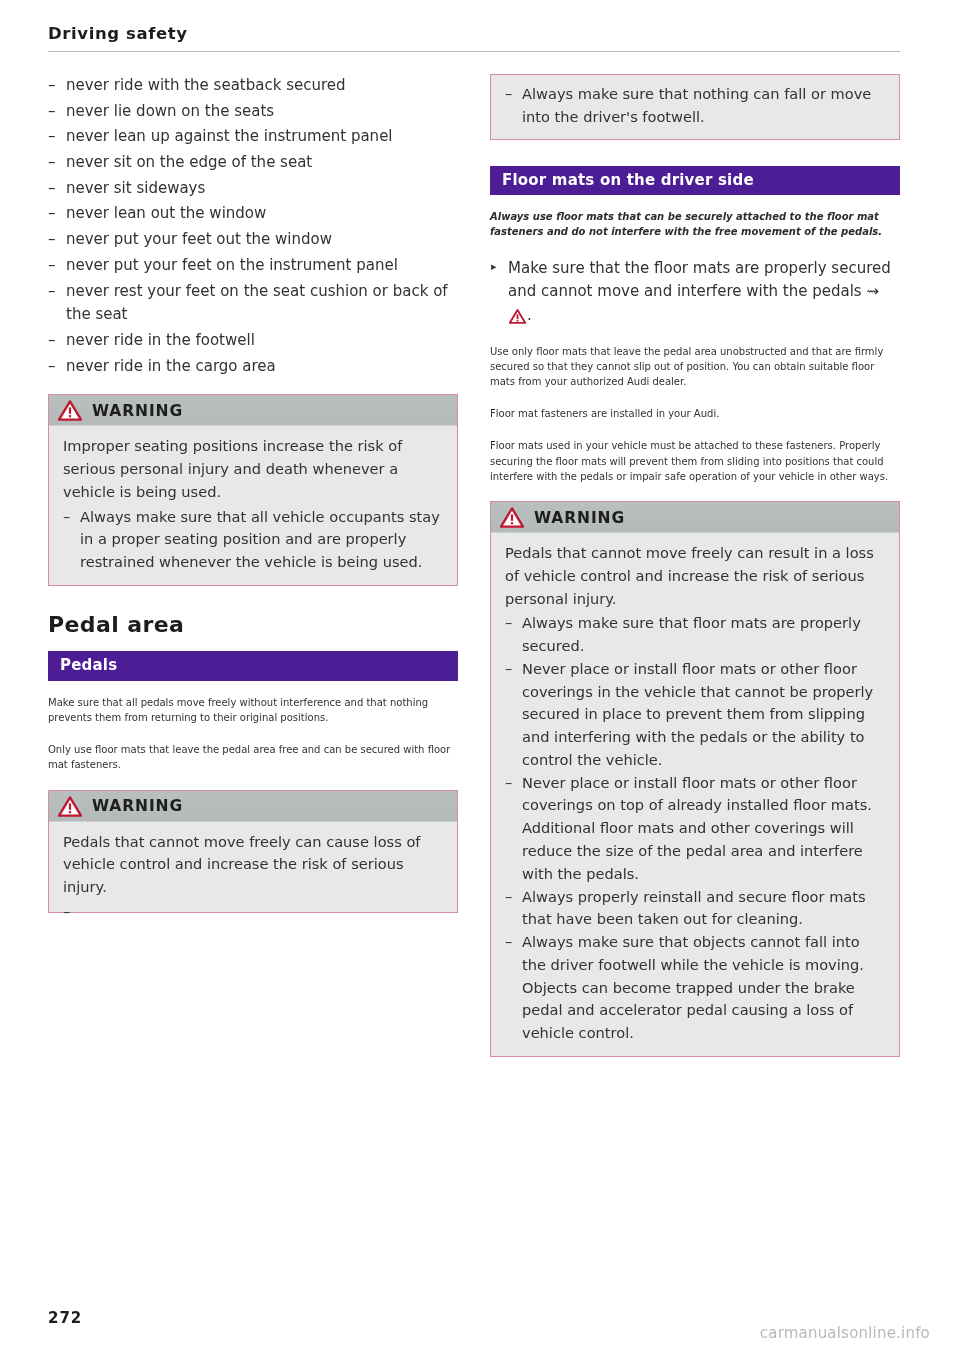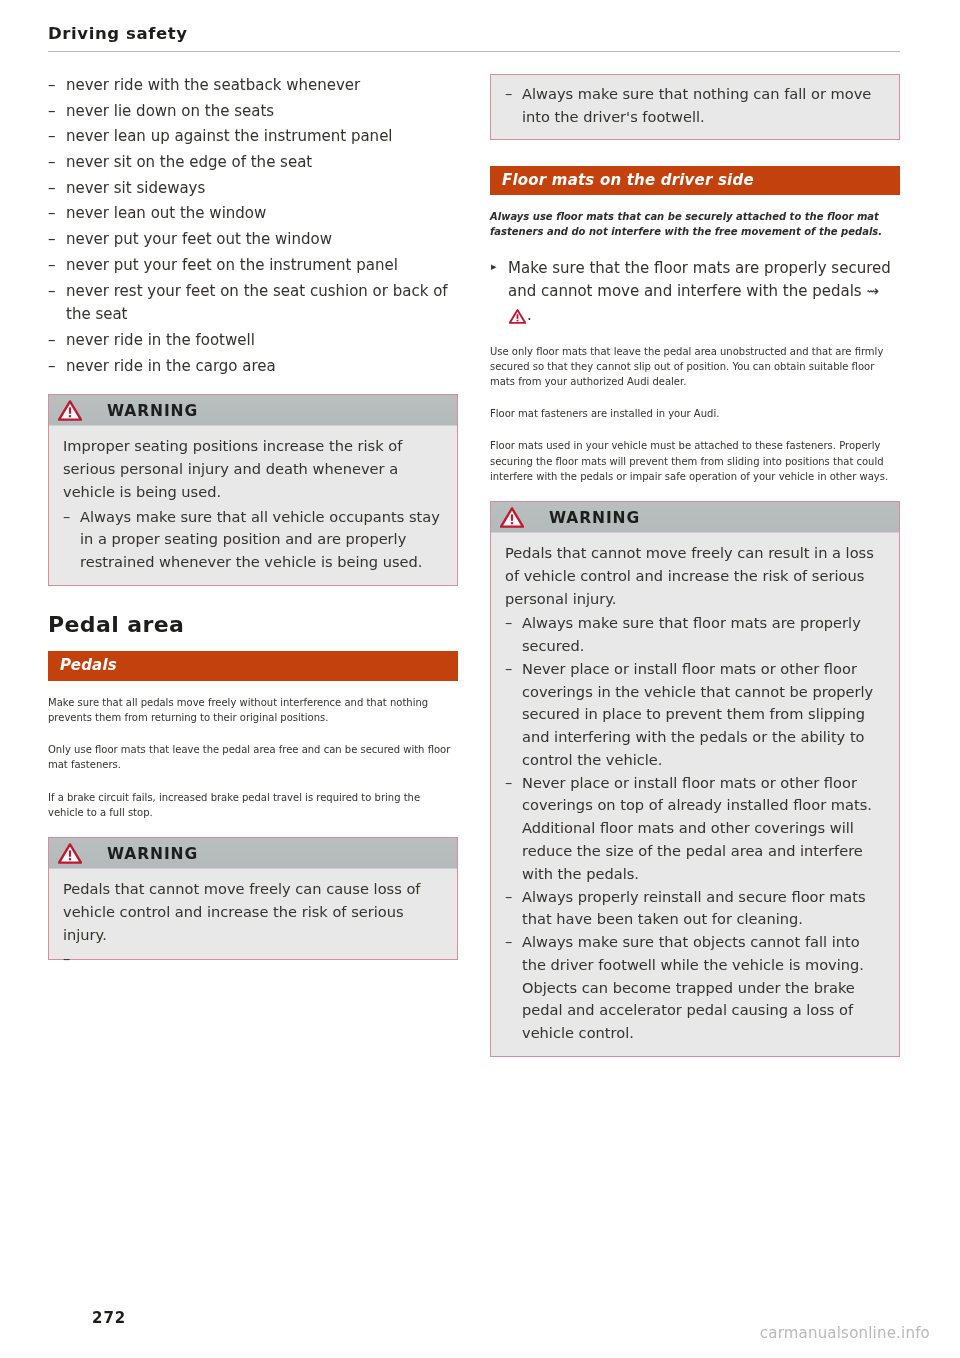--- a/index.html
+++ b/index.html
@@ -110,29 +110,28 @@
   ul.action-list > li .arrow {
     position: absolute;
     left: 1px;
     top: 1px;
     font-size: 11px;
     color: #3a3a38;
   }
 
   
   .section-bar {
-    background: #c2410c;
+    background: #4c1d95;
     color: #ffffff;
     font-size: 15px;
     font-weight: bold;
     letter-spacing: 0.2px;
     padding: 5px 0 6px 12px;
     margin: 0 0 14px 0;
     line-height: 1.25;
-    font-style: italic;
   }
 
   
   .chapter-heading {
     font-size: 22px;
     font-weight: bold;
     letter-spacing: 0.4px;
     color: #1d1d1b;
     margin: 26px 0 14px 0;
     line-height: 1.15;
@@ -147,21 +146,21 @@
   }
   .warn-box.note {
     margin-top: 0;
     margin-bottom: 26px;
   }
   .warn-head {
     background: #b7bdbd;
     background: linear-gradient(180deg, #b9bfbf 0%, #b4baba 100%);
     display: flex;
     align-items: center;
-    gap: 25px;
+    gap: 10px;
     padding: 5px 10px 4px 9px;
     border-bottom: 1px solid #cfcfcf;
   }
   .warn-head .label {
     font-size: 15.5px;
     font-weight: bold;
     letter-spacing: 0.9px;
     color: #1d1d1b;
   }
   .warn-body {
@@ -203,21 +202,20 @@
 
   
   .page-number {
     position: absolute;
     left: 48px;
     top: 1309px;
     font-size: 15px;
     font-weight: bold;
     letter-spacing: 1px;
     color: #1d1d1b;
-    margin-left: 44px;
   }
   .watermark {
     position: absolute;
     right: 30px;
     top: 1324px;
     font-size: 15px;
     color: #b9b9b9;
     letter-spacing: 0.2px;
   }
 </style>
@@ -229,21 +227,21 @@
   <div class="page-header">
     <div class="title">Driving safety</div>
     <div class="rule"></div>
   </div>
 
   <div class="columns">
 
     <div class="col">
 
       <ul class="dash-list" id="seating-rules-list">
-          <li><span class="dash">–</span><span>never ride with the seatback whenever</span></li>
+          <li><span class="dash">–</span><span>never ride with the seatback secured</span></li>
           <li><span class="dash">–</span><span>never lie down on the seats</span></li>
           <li><span class="dash">–</span><span>never lean up against the instrument panel</span></li>
           <li><span class="dash">–</span><span>never sit on the edge of the seat</span></li>
           <li><span class="dash">–</span><span>never sit sideways</span></li>
           <li><span class="dash">–</span><span>never lean out the window</span></li>
           <li><span class="dash">–</span><span>never put your feet out the window</span></li>
           <li><span class="dash">–</span><span>never put your feet on the instrument panel</span></li>
           <li><span class="dash">–</span><span>never rest your feet on the seat cushion or back of the seat</span></li>
           <li><span class="dash">–</span><span>never ride in the footwell</span></li>
           <li><span class="dash">–</span><span>never ride in the cargo area</span></li>
@@ -267,21 +265,20 @@
             </ul>
         </div>
       </div>
 
       <div class="chapter-heading">Pedal area</div>
 
       <div class="section-bar">Pedals</div>
 
       <p class="body">Make sure that all pedals move freely without interference and that nothing prevents them from returning to their original positions.</p>
       <p class="body">Only use floor mats that leave the pedal area free and can be secured with floor mat fasteners.</p>
-      <p class="body">If a brake circuit fails, increased brake pedal travel is required to bring the vehicle to a full stop.</p>
 
       <div class="warn-box">
         <div class="warn-head">
           <span class="tri-icon">
             <svg width="24" height="21" viewBox="0 0 24 21" aria-hidden="true">
               <polygon points="12,1.4 23,19.6 1,19.6" fill="#ffffff" stroke="#c01830" stroke-width="2.4" stroke-linejoin="round"></polygon>
               <rect x="10.9" y="7.4" width="2.2" height="6.4" fill="#c01830"></rect>
               <rect x="10.9" y="15.1" width="2.2" height="2.2" fill="#c01830"></rect>
             </svg>
           </span>

